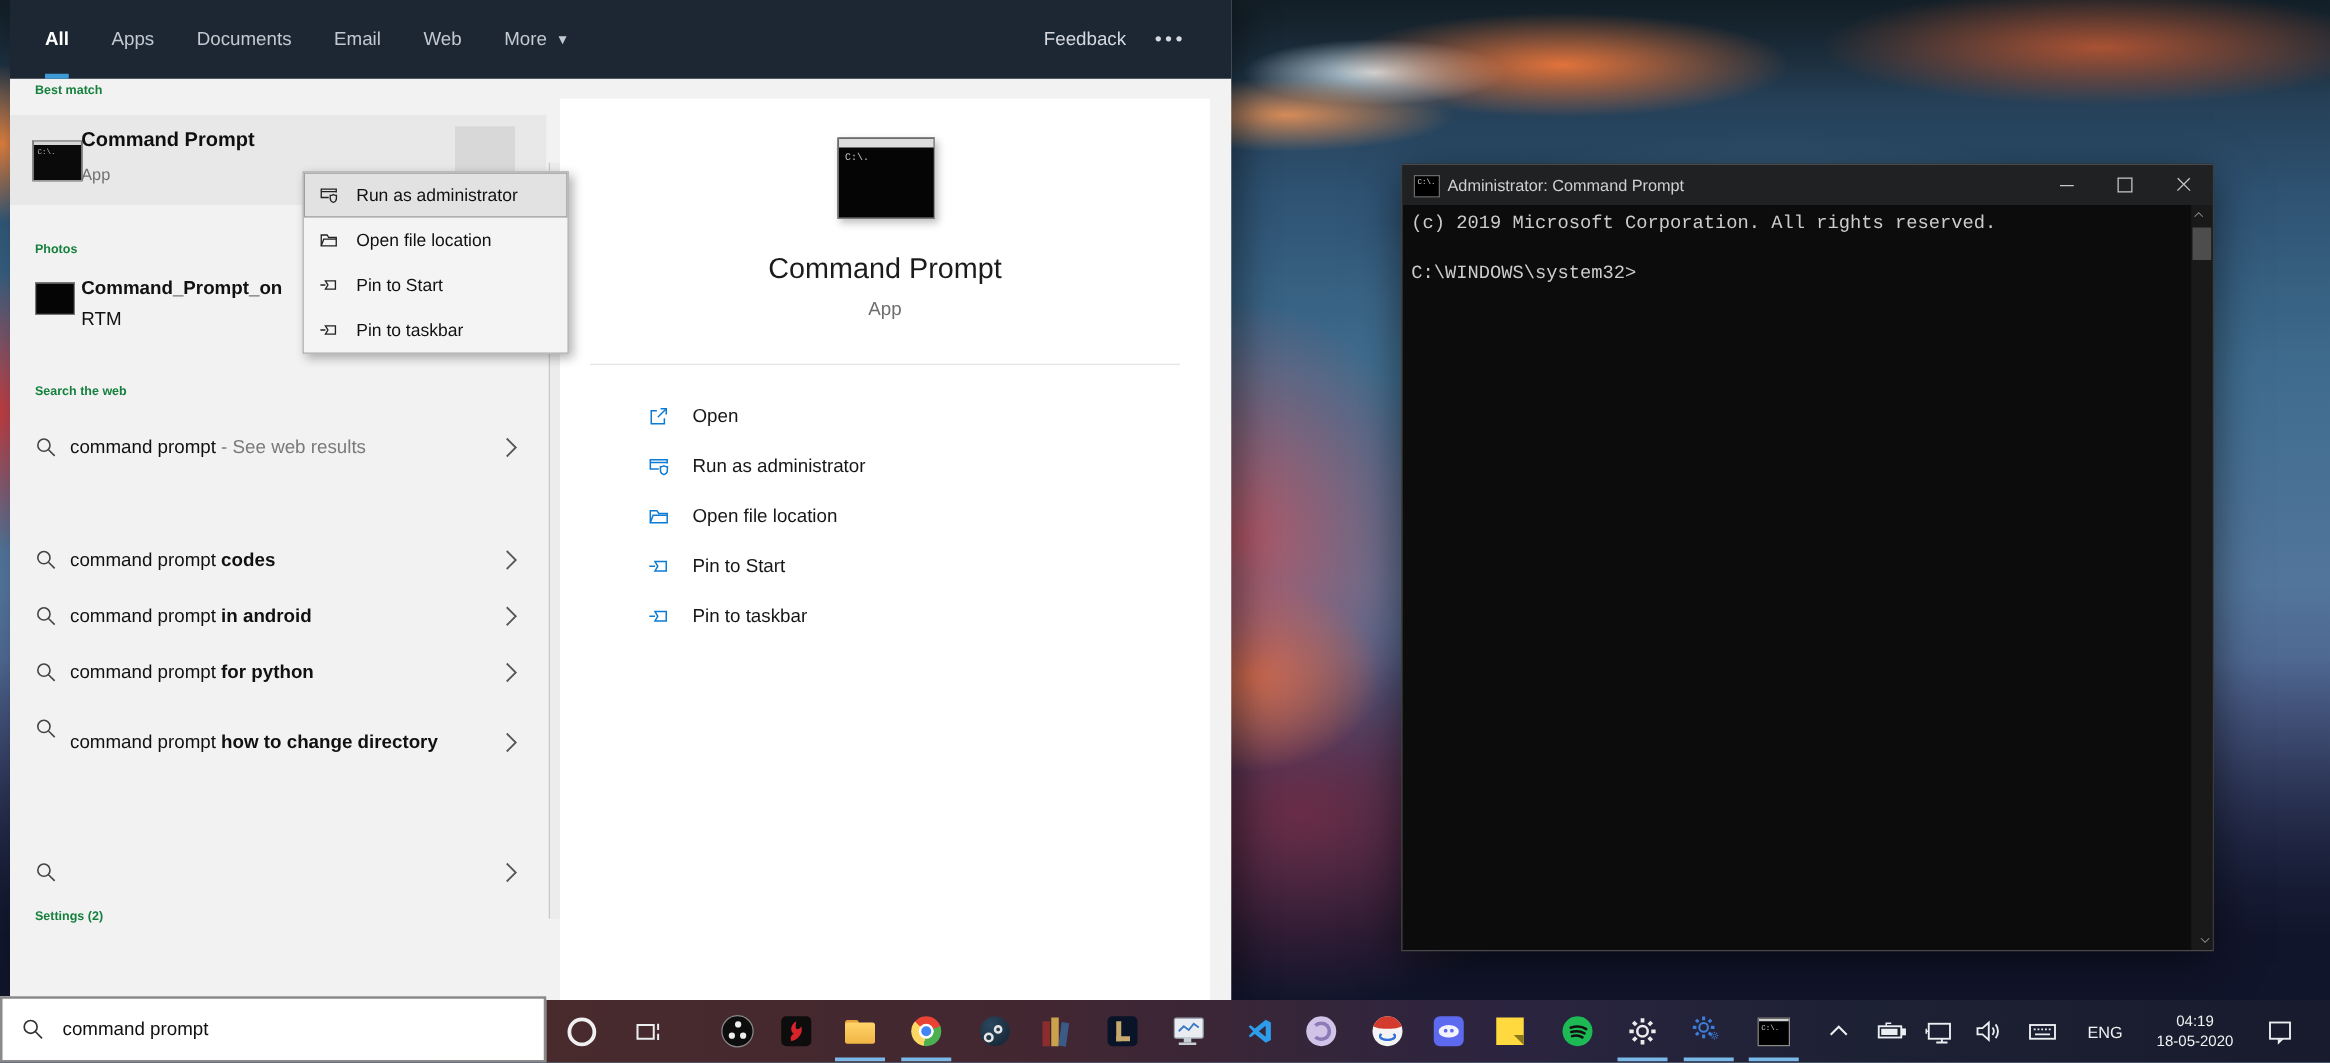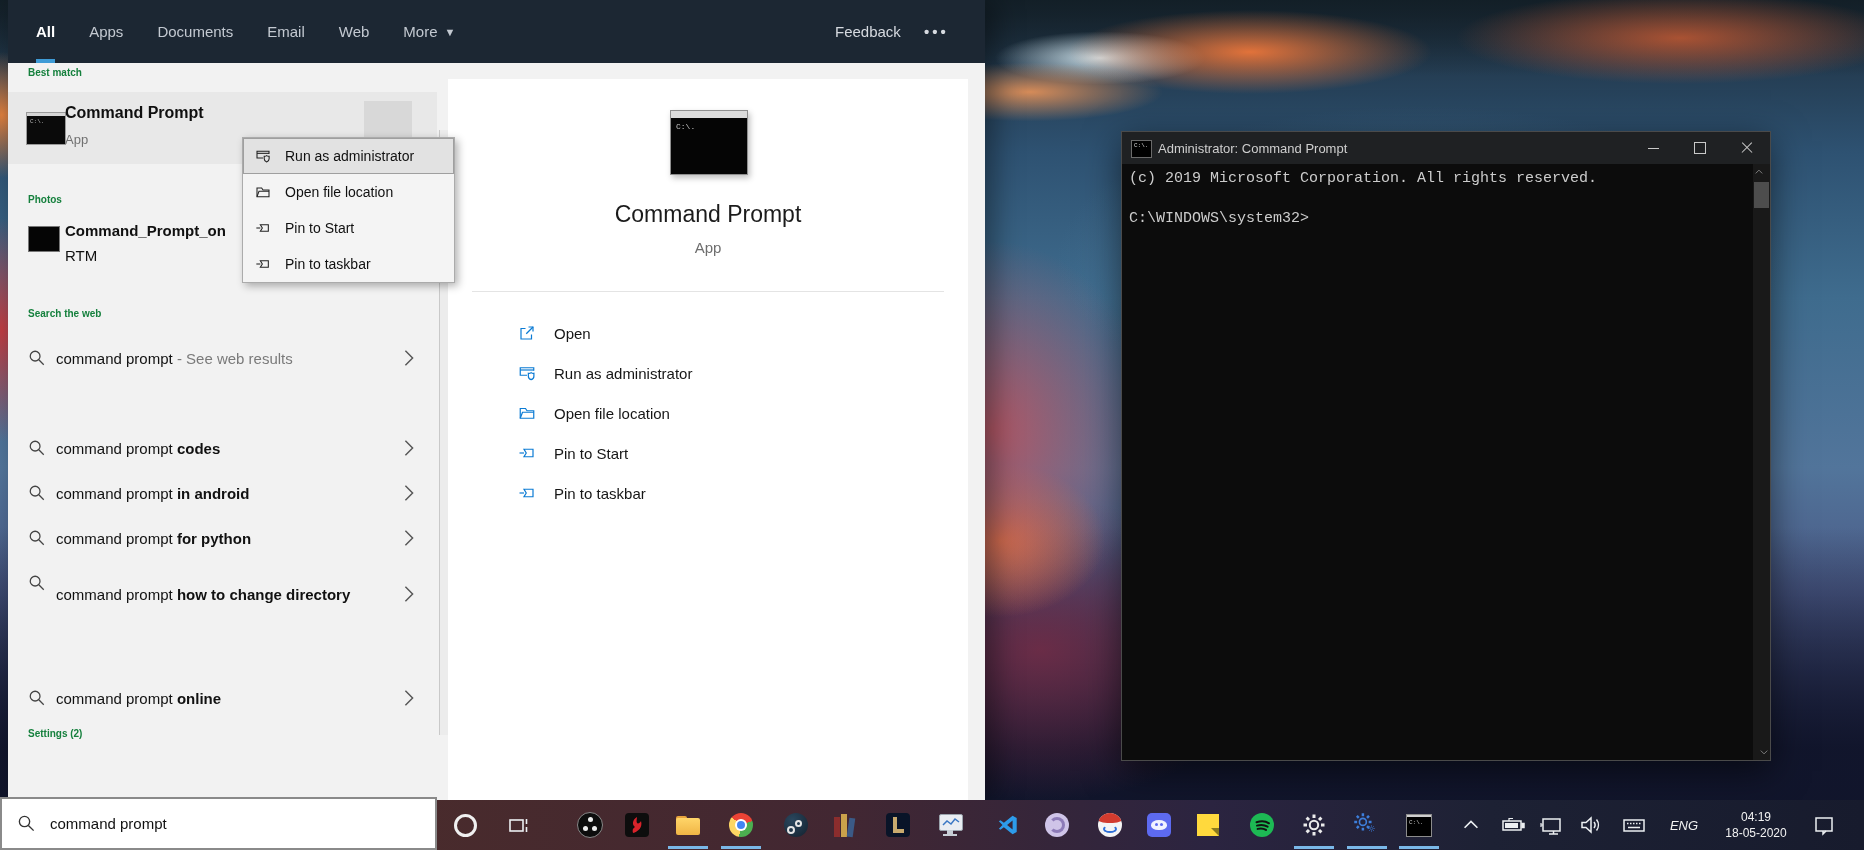--- a/index.html
+++ b/index.html
@@ -99,21 +99,21 @@
   
   .taskbar{position:absolute;left:0;top:800px;width:1864px;height:50px;z-index:20;
     background:linear-gradient(90deg,#46282a 0%,#492b2c 22%,#422732 45%,#2b2440 65%,#1d2134 80%,#171b2d 100%);}
   .tb-search{position:absolute;left:0;top:-3px;width:437px;height:53px;background:#ffffff;
     border:2px solid #8a8a8a;box-sizing:border-box;display:flex;align-items:center;}
   .tb-search .mag{width:19px;height:19px;color:#333;margin-left:15px;flex:none;}
   .tb-search input{border:0;outline:0;flex:1;margin-left:12px;font-size:15px;color:#111;
     font-family:"Liberation Sans",sans-serif;background:transparent;}
   .tb-ic{position:absolute;top:0;width:48px;height:50px;display:flex;align-items:center;justify-content:center;}
   .tb-ic .ul{position:absolute;left:4px;right:4px;bottom:1px;height:3px;background:#7ab8e8;}
-  .tray-txt{color:#f2f2f2;font-size:13px;font-style:italic;}
+  .tray-txt{color:#f2f2f2;font-size:13px;}
   .clock{position:absolute;top:0;height:50px;display:flex;flex-direction:column;align-items:center;justify-content:center;
     color:#f2f2f2;font-size:12px;line-height:16px;}
   
   .ring{width:17px;height:17px;border:3px solid #f0f0f0;border-radius:50%;}
   .sq-black{width:24px;height:24px;background:#0d0d0d;border-radius:4px;position:relative;overflow:hidden;}
   .folder{position:relative;width:24px;height:19px;}
   .folder::before{content:"";position:absolute;left:0;top:0;width:11px;height:5px;background:#e8a33d;border-radius:2px 2px 0 0;}
   .folder::after{content:"";position:absolute;left:0;top:2px;width:24px;height:17px;background:linear-gradient(180deg,#ffd569,#f0b545);border-radius:2px;}
   .chrome{width:24px;height:24px;border-radius:50%;position:relative;
     background:conic-gradient(from -50deg,#ea4335 0 120deg,#4caf50 0 240deg,#fdd663 0 360deg);}
@@ -356,21 +356,20 @@
         </svg>
       <div class="txt"><span>command prompt </span><b>how to change directory</b></div>
       <svg class="chev">
           <use href="#sym-chev"></use>
         </svg>
     </div>
     <div class="sug" style="top:676px;height:44px">
       <svg class="mag">
           <use href="#sym-search"></use>
         </svg>
-      <div class="txt"><span>command prompt </span><b>online</b></div>
       <svg class="chev">
           <use href="#sym-chev"></use>
         </svg>
     </div>
 
     <div class="sec-header" style="top:728px">Settings (2)</div>
 
     <div class="list-scroll"></div>
 
     <div class="card">

